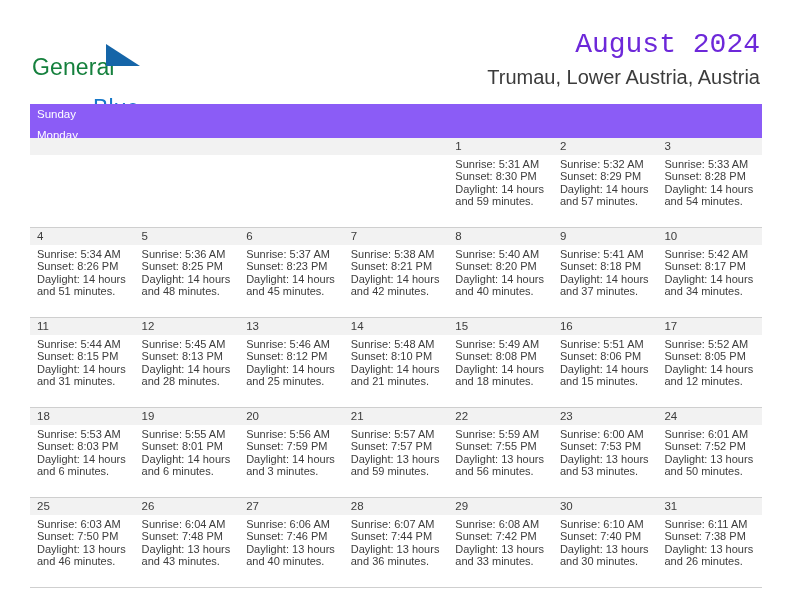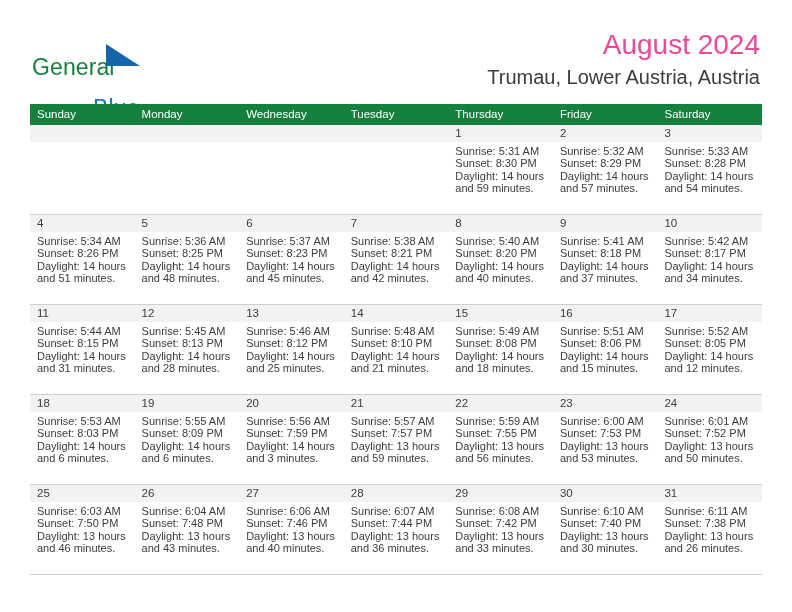--- a/index.html
+++ b/index.html
@@ -67,43 +67,45 @@
   }
 
   .title-block {
     position: absolute;
     right: 32px;
     top: 28px;
     text-align: right;
   }
   .cal-title {
     font-size: 28px;
-    color: #ec4899;
+    color: #6d28d9;
     line-height: 34px;
     white-space: nowrap;
+    font-family: Liberation Mono, monospace;
   }
   .cal-subtitle {
     margin-top: 6px;
     font-size: 20px;
     color: #3c3c3c;
     line-height: 18px;
     white-space: nowrap;
   }
 
   
   .calendar {
     position: absolute;
     left: 30px;
     top: 104px;
     width: 732px;
   }
   .dow-row {
     display: flex;
-    background: #15803d;
-    height: 21px;
+    background: #8b5cf6;
+    height: 34px;
+    flex-direction: column;
   }
   .dow {
     flex: 1 1 0;
     color: #ffffff;
     font-size: 11.5px;
     line-height: 21px;
     padding-left: 7px;
     box-sizing: border-box;
     white-space: nowrap;
   }
@@ -356,21 +358,21 @@
               <div>Sunrise: 5:53 AM</div>
               <div>Sunset: 8:03 PM</div>
               <div>Daylight: 14 hours</div>
               <div>and 6 minutes.</div>
             </div>
           </div>
           <div class="cell">
             <div class="cell-daynum">19</div>
             <div class="cell-body">
               <div>Sunrise: 5:55 AM</div>
-              <div>Sunset: 8:09 PM</div>
+              <div>Sunset: 8:01 PM</div>
               <div>Daylight: 14 hours</div>
               <div>and 6 minutes.</div>
             </div>
           </div>
           <div class="cell">
             <div class="cell-daynum">20</div>
             <div class="cell-body">
               <div>Sunrise: 5:56 AM</div>
               <div>Sunset: 7:59 PM</div>
               <div>Daylight: 14 hours</div>

